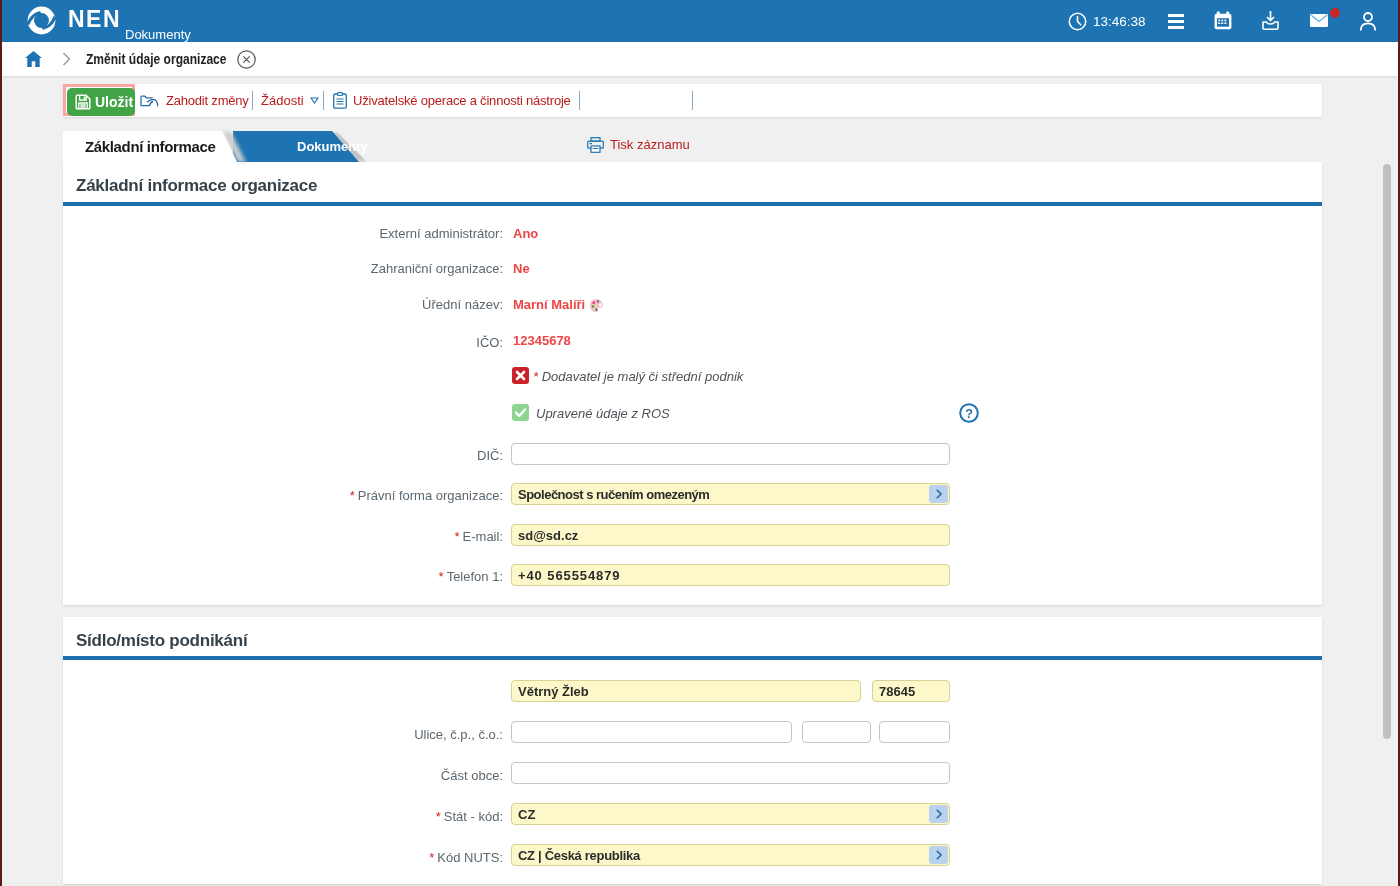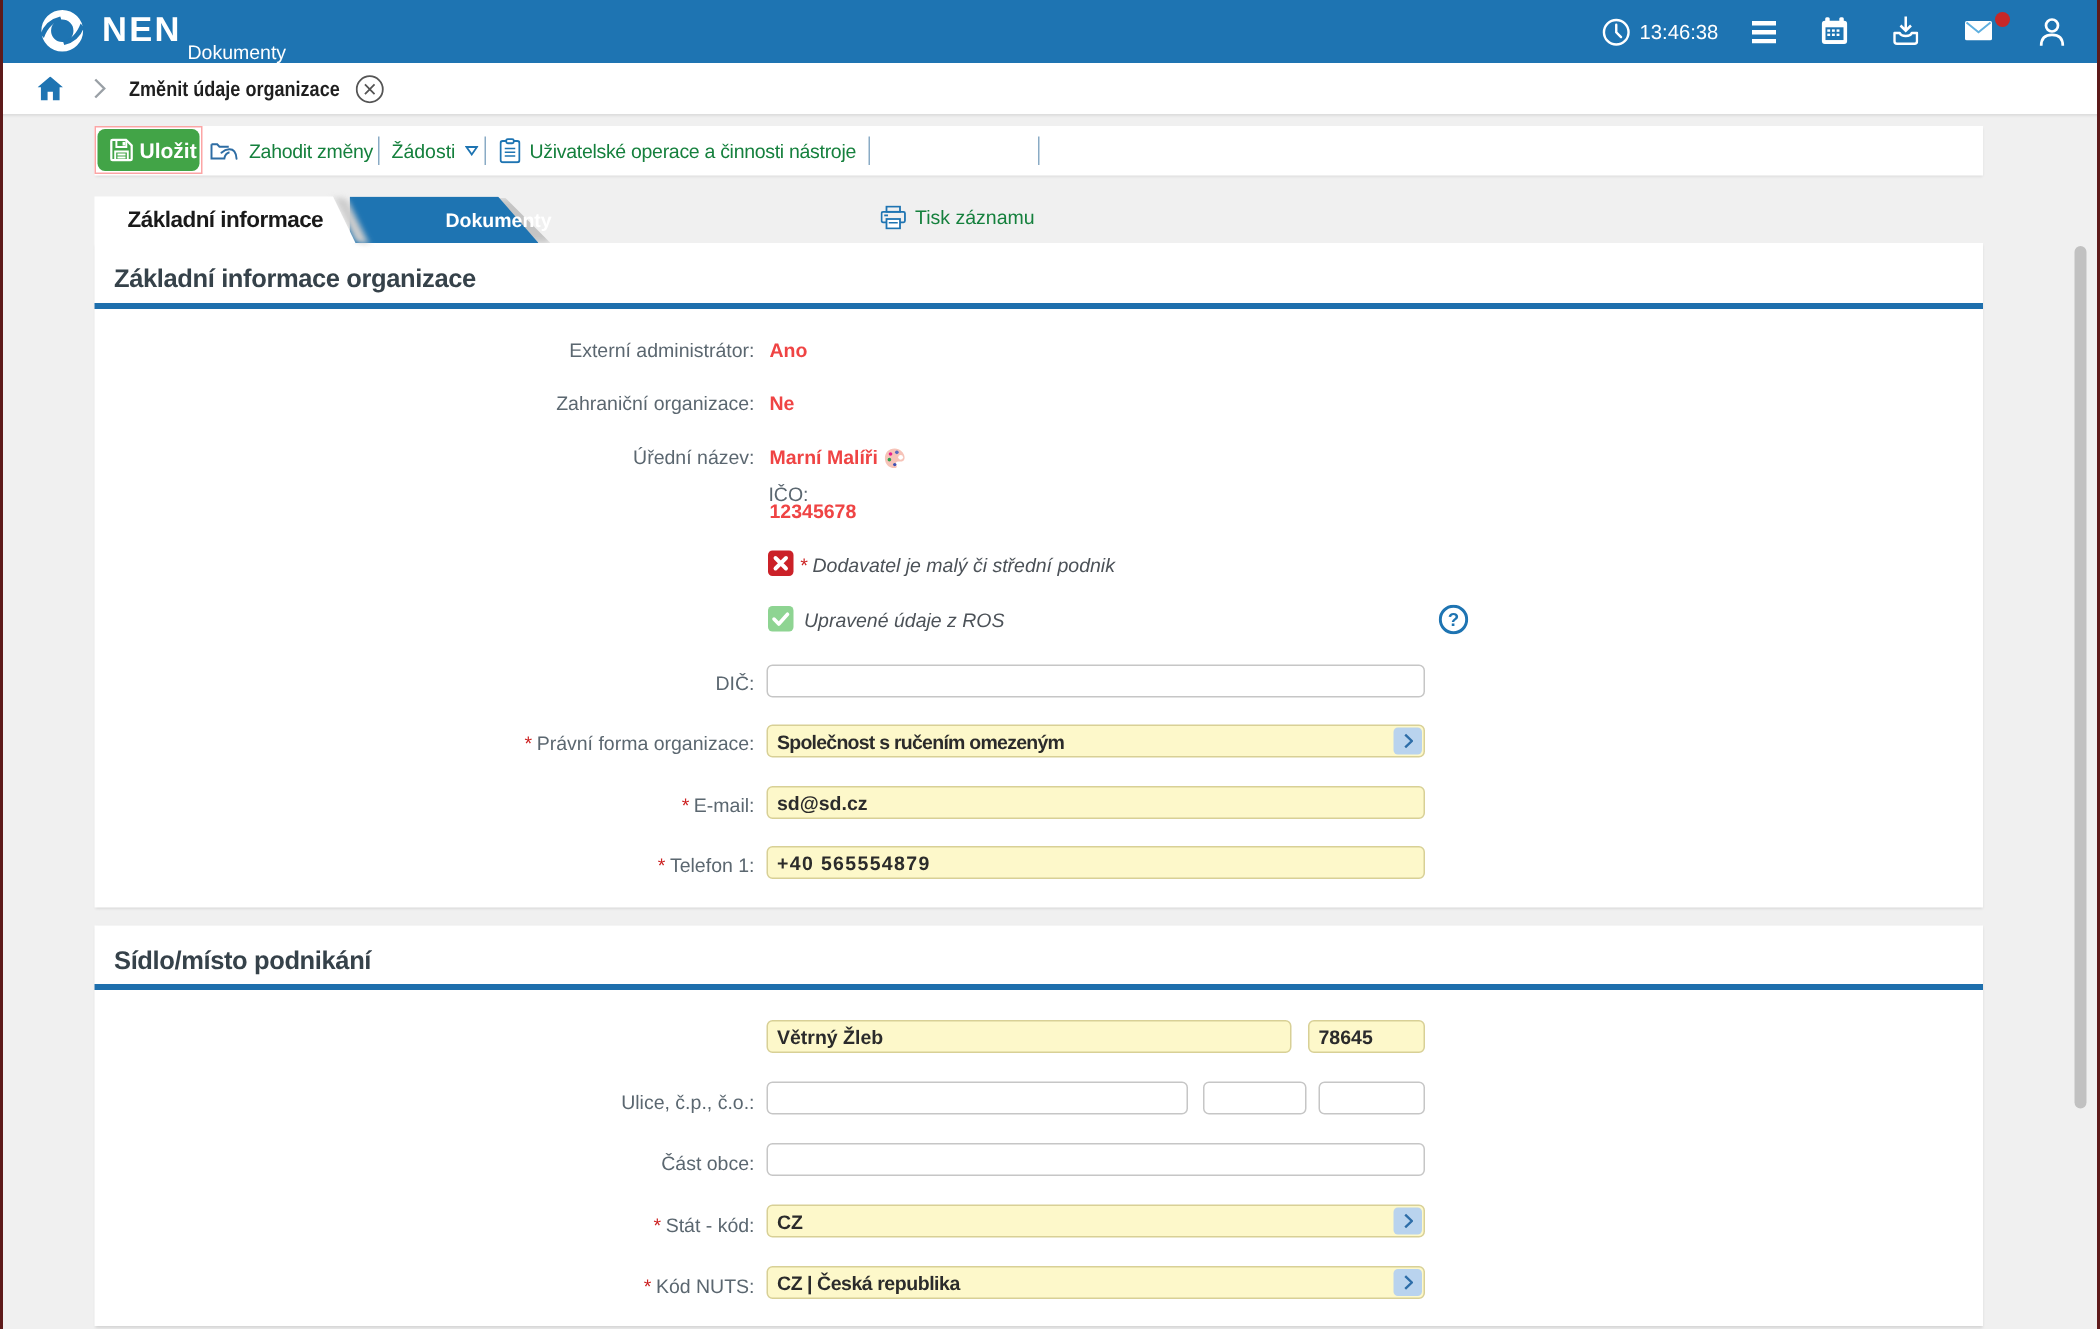--- a/index.html
+++ b/index.html
@@ -11,23 +11,23 @@
 
 .header{position:absolute;left:0;top:0;width:1400px;height:42px;background:#1e74b2;}
 .logo-nen{position:absolute;left:68px;top:6px;color:#fff;font-size:23px;font-weight:bold;letter-spacing:1.5px;}
 .logo-sub{position:absolute;left:125px;top:27px;color:#fff;font-size:13px;}
 .htime{position:absolute;left:1093px;top:14px;color:#fff;font-size:13.5px;}
 
 .crumb{position:absolute;left:0;top:42px;width:1400px;height:34px;background:#fff;box-shadow:0 1px 2px rgba(0,0,0,0.10);}
 .crumb-t{position:absolute;left:86px;top:9px;font-size:14px;font-weight:bold;color:#1f1f1f;transform:scaleX(0.86);transform-origin:0 0;white-space:nowrap;}
 
 .toolbar{position:absolute;left:63px;top:84px;width:1259px;height:33px;background:#fff;box-shadow:0 1px 2px rgba(0,0,0,0.1);}
-.btn-wrap{position:absolute;left:0px;top:0px;width:72px;height:32px;border:1px solid #fca5a5;background:#fff;}
+.btn-wrap{position:absolute;left:0px;top:0px;width:72px;height:32px;border:3px solid #fca5a5;background:#fff;}
 .btn-save{position:absolute;left:1px;top:1px;width:68px;height:28px;background:#42a447;border-radius:5px;display:flex;align-items:center;padding-left:8px;gap:4px;color:#fff;font-size:14px;font-weight:bold;}
-.tlink{position:absolute;top:0;height:33px;display:flex;align-items:center;gap:6px;color:#15803d;font-size:13px;white-space:nowrap;}
+.tlink{position:absolute;top:0;height:33px;display:flex;align-items:center;gap:6px;color:#b91c1c;font-size:13px;white-space:nowrap;}
 .tsep{position:absolute;top:7px;height:19px;width:1px;background:#8aabc5;}
 
 .tab-active{position:absolute;left:63px;top:131px;width:159px;height:31px;background:#fff;z-index:3;}
 .tab-active:after{content:"";position:absolute;left:159px;top:0;width:0;height:0;border-left:15px solid #fff;border-top:31px solid transparent;}
 .tab-active .t{position:absolute;left:22px;top:7px;font-size:15px;font-weight:bold;color:#1a1a1a;letter-spacing:-0.35px;white-space:nowrap;}
 .tab-sh{position:absolute;left:223px;top:132px;width:8px;height:30px;background:#cdcdcd;transform:skewX(26deg);transform-origin:0 0;filter:blur(2px);z-index:2;}
 .tab-doc{position:absolute;left:233px;top:131px;z-index:1;width:145px;height:31px;}
 .tab-doc .shadow{position:absolute;left:0;top:1px;width:134px;height:30px;background:#c4c4c4;clip-path:polygon(0 0,104px 0,134px 100%,0 100%);filter:blur(2.5px);}
 .tab-doc .body{position:absolute;left:0;top:0;width:126px;height:31px;background:#1e74b2;clip-path:polygon(0 0,99px 0,126px 100%,0 100%);}
 .tab-doc .t{position:absolute;left:20px;top:8px;font-size:13px;font-weight:bold;color:#fff;white-space:nowrap;padding-left:44px;}
@@ -186,21 +186,21 @@
   <div class="lbl" style="top:135px;">Úřední název:</div>
   <div class="val" style="top:135px;">Marní Malíři</div>
   <svg class="abs" style="left:526px;top:136px" width="15" height="15" viewBox="0 0 16 16">
     <path d="M8 1 C3.5 1 1 4 1 8 C1 12 3.5 15 8 15 C10 15 9.5 13.5 9 12.7 C8.3 11.6 9 10.3 10.6 10.3 L13 10.3 C14.3 10.3 15 9 15 7.5 C15 4 11.5 1 8 1 Z" fill="#f6c3b8"></path>
     <circle cx="5" cy="5" r="1.3" fill="#e91e8c"></circle>
       <circle cx="9.5" cy="3.8" r="1.3" fill="#5c6bc0"></circle>
     <circle cx="4.2" cy="9" r="1.3" fill="#2e9e4f"></circle>
       <circle cx="8" cy="12.5" r="1.2" fill="#3f51b5"></circle>
     <circle cx="12.2" cy="7.3" r="1.7" fill="#fff"></circle>
   </svg>
-  <div class="lbl" style="top:160px;margin-left:36px;">IČO:</div>
+  <div class="lbl" style="top:173px;">IČO:</div>
   <div class="val" style="top:171px;">12345678</div>
   <div class="cbx red" style="left:449px;top:205px;">
     <svg width="17" height="17" viewBox="0 0 17 17">
         <path d="M5 5 L12 12 M12 5 L5 12" stroke="#fff" stroke-width="2.6" stroke-linecap="round"></path>
       </svg>
   </div>
   <div class="cbtxt" style="left:470px;top:207px;"><span style="color:#cc2222">* </span>Dodavatel je malý či střední podnik</div>
   <div class="cbx green" style="left:449px;top:242px;">
     <svg width="17" height="17" viewBox="0 0 17 17">
         <path d="M4 8.7 L7.2 12 L13 5.5" fill="none" stroke="#fff" stroke-width="2.4" stroke-linecap="round" stroke-linejoin="round"></path>

